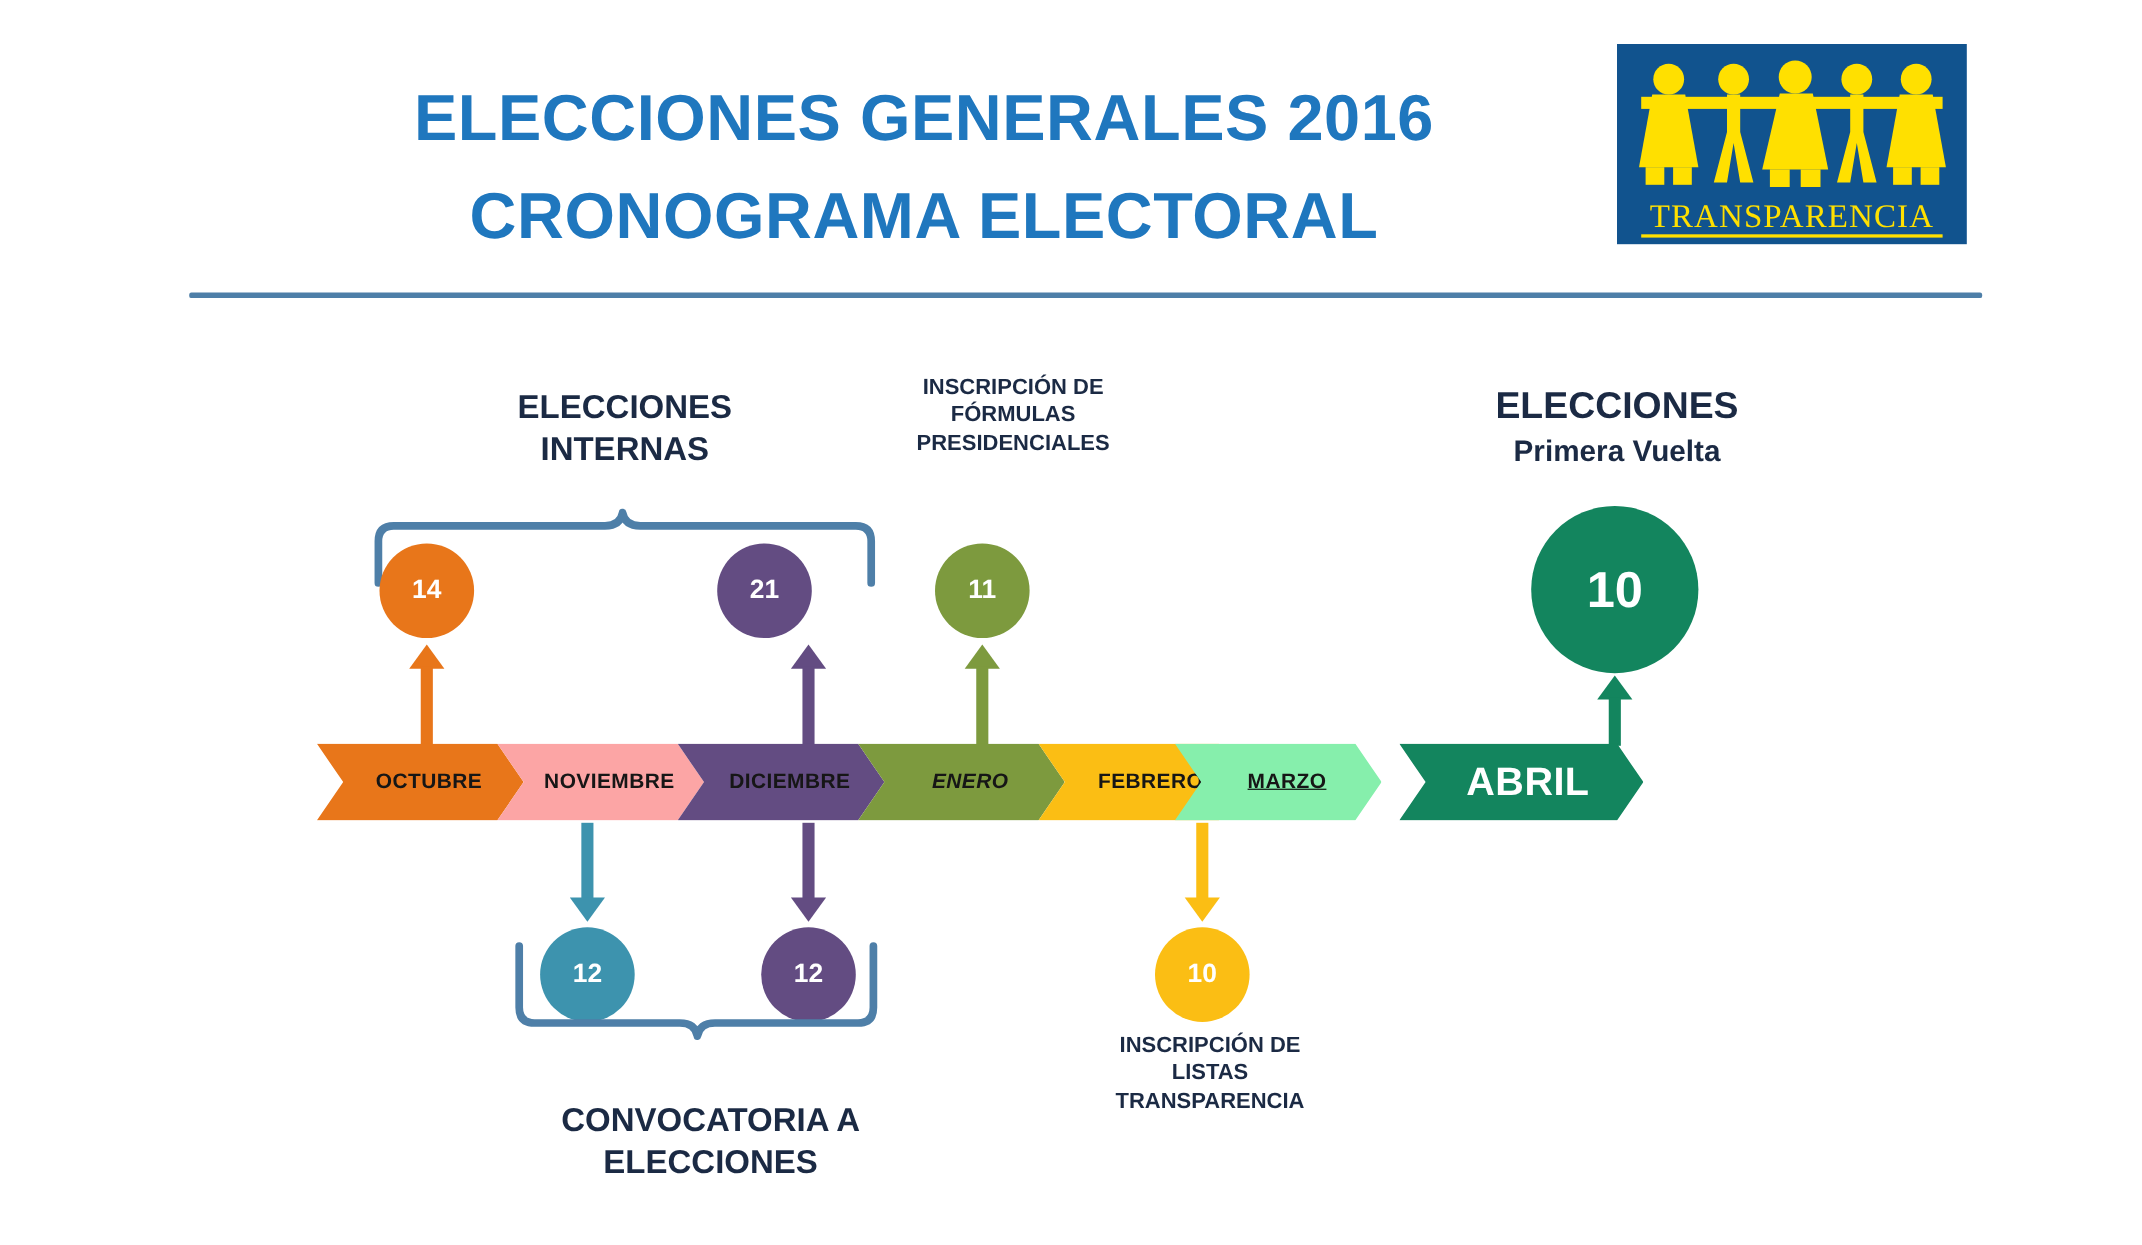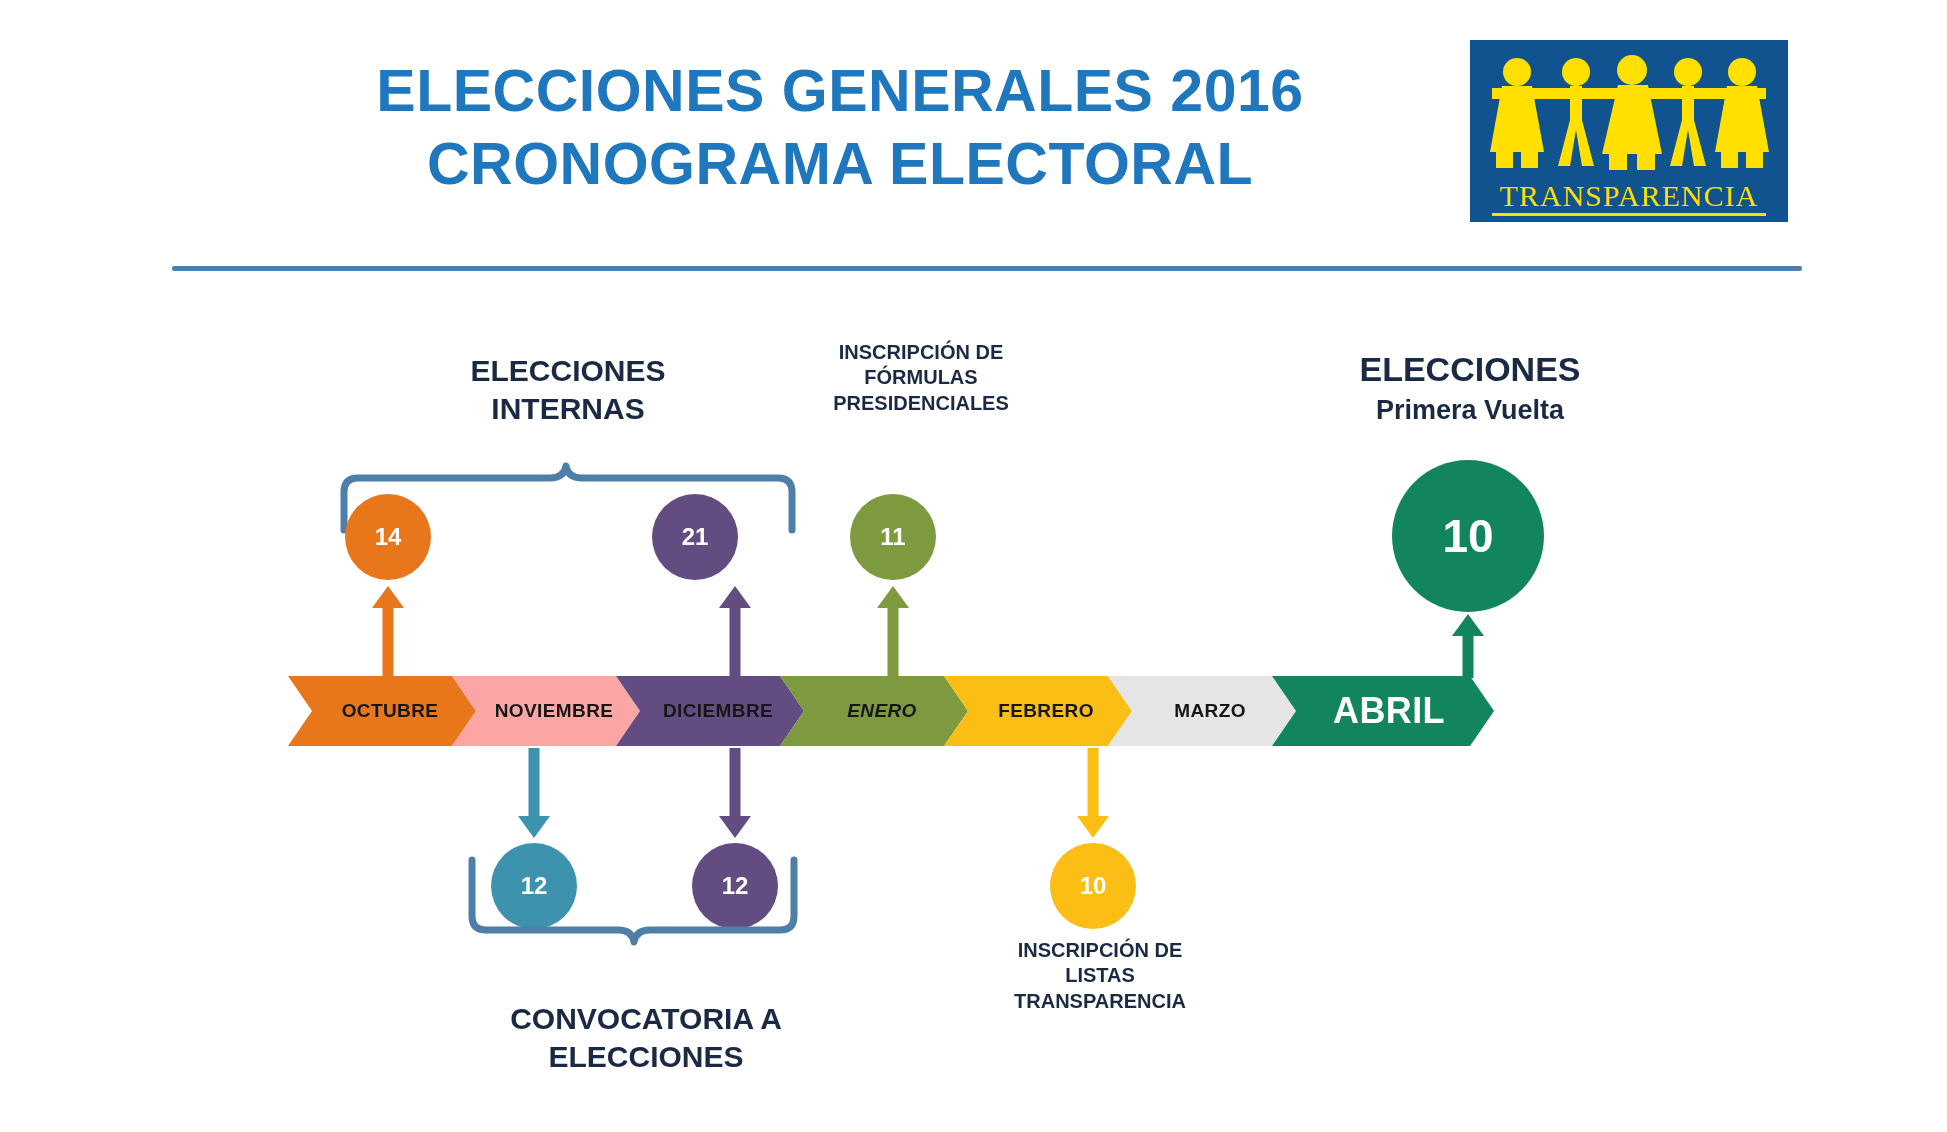--- a/index.html
+++ b/index.html
@@ -17,20 +17,21 @@
     position:absolute;left:250px;top:55px;width:1180px;
     text-align:center;
   }
   .title-line{
     color:#1F77BE;
     font-weight:bold;
     font-size:59px;
     letter-spacing:0.5px;
     line-height:1.23;
     white-space:nowrap;
+    margin-top:16px;
   }
   .header-rule{
     position:absolute;left:172px;top:266px;width:1630px;height:5px;
     background:#4E7FA8;
     border-radius:2px;
   }
 
   
   .logo{
     position:absolute;left:1470px;top:40px;width:318px;height:182px;
@@ -194,22 +195,22 @@
       <span class="lbl">DICIEMBRE</span>
     </div>
     <div class="seg" style="left:492px;width:188px;background:#7D9A3E;
                 clip-path:polygon(0 0, 164px 0, 188px 35px, 164px 70px, 0 70px, 24px 35px);font-style:italic;">
       <span class="lbl">ENERO</span>
     </div>
     <div class="seg" style="left:656px;width:188px;background:#FBBE14;
                 clip-path:polygon(0 0, 164px 0, 188px 35px, 164px 70px, 0 70px, 24px 35px);">
       <span class="lbl">FEBRERO</span>
     </div>
-    <div class="seg" style="left:820px;width:188px;background:#e5e5e5;
-                clip-path:polygon(0 0, 164px 0, 188px 35px, 164px 70px, 0 70px, 24px 35px);">
+    <div class="seg" style="left:780px;width:188px;background:#86efac;
+                clip-path:polygon(0 0, 164px 0, 188px 35px, 164px 70px, 0 70px, 24px 35px);text-decoration:underline;">
       <span class="lbl">MARZO</span>
     </div>
     <div class="seg big" style="left:984px;width:222px;background:#13855E;
                 clip-path:polygon(0 0, 198px 0, 222px 35px, 198px 70px, 0 70px, 24px 35px);">
       <span class="lbl">ABRIL</span>
     </div>
   </div>
 
   <div class="arrow down" style="left:520px;top:748px;width:28px;height:90px;">
     <div class="stem" style="top:0;height:70px;background:#3D93AE;"></div>

